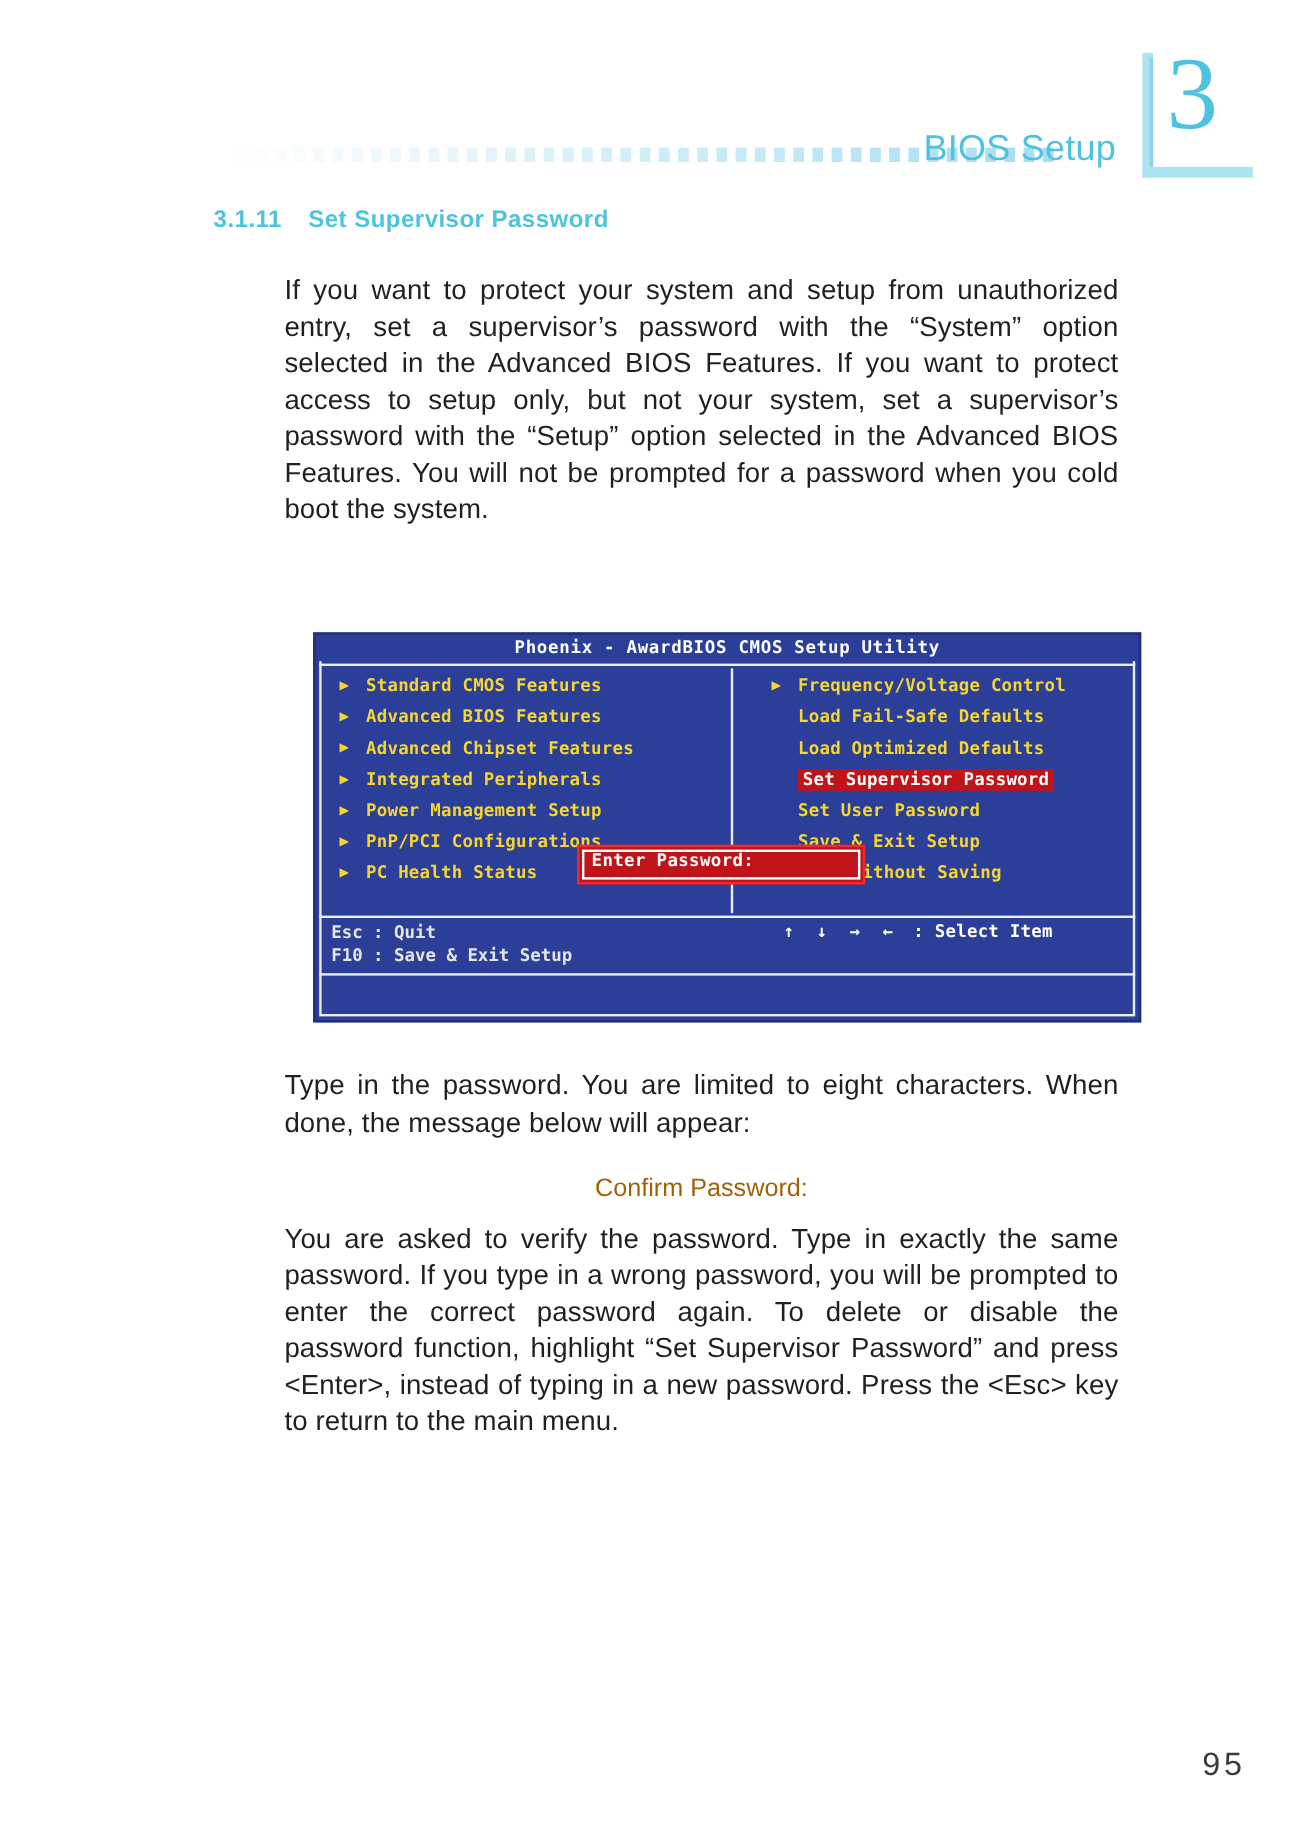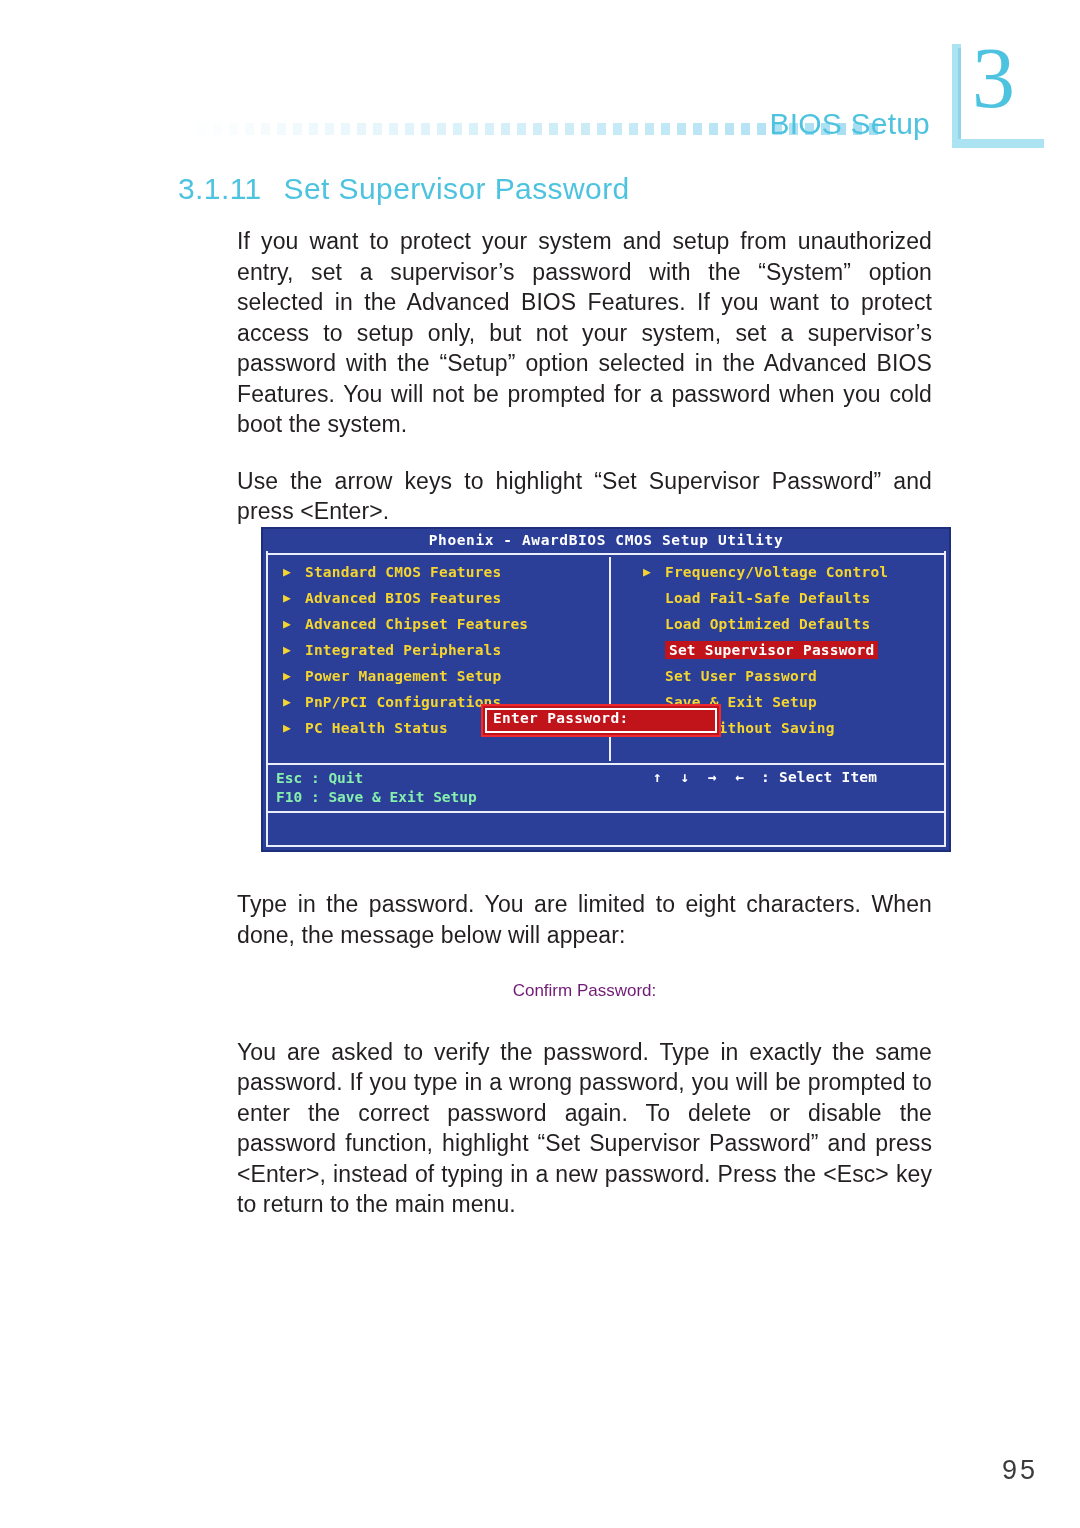--- a/index.html
+++ b/index.html
@@ -92,25 +92,25 @@
     color: #4ec3e0;
     white-space: nowrap;
     font-weight: 400;
   }
 
   
   .section-heading {
     position: absolute;
     left: 178px;
     top: 172px;
-    font-size: 30px;
+    font-size: 20px;
     color: #4ec3e0;
     letter-spacing: 0.4px;
     white-space: nowrap;
-    font-weight: 400;
+    font-weight: 700;
   }
   .section-heading .num {
     margin-right: 22px;
   }
 
   
   .content {
     position: absolute;
     left: 237px;
     top: 226px;
@@ -120,25 +120,25 @@
     margin: 0 0 26px 0;
     font-size: 23px;
     line-height: 30.5px;
     text-align: justify;
     text-justify: inter-word;
     color: #231f20;
     letter-spacing: 0.1px;
   }
   p.body:last-child { margin-bottom: 0; }
   .centered-note {
-    margin: 0 0 30px 0;
-    font-size: 17px;
+    margin: 0 0 10px 0;
+    font-size: 21px;
     line-height: 30.5px;
     text-align: center;
-    color: #701a75;
+    color: #a16207;
   }
 
   
   .bios-wrap {
     position: absolute;
     left: 242px;
     top: 527px;
     width: 690px;
     height: 325px;
     padding-left: 19px;
@@ -267,21 +267,21 @@
     font-weight: bold;
     white-space: nowrap;
     letter-spacing: 0.3px;
   }
 
   .bios-keys {
     position: absolute;
     left: 13px;
     top: 240px;
     width: 300px;
-    color: #86efac;
+    color: #e5e5e5;
     font-size: 14.5px;
     font-weight: bold;
     line-height: 19px;
     white-space: nowrap;
   }
   .bios-select {
     position: absolute;
     left: 390px;
     top: 240px;
     color: #ffffff;
@@ -375,21 +375,20 @@
 
   <div class="header-title">BIOS Setup</div>
 </div>
 
 <div class="section-heading">
   <span class="num">3.1.11</span><span>Set Supervisor Password</span>
 </div>
 
 <div class="content">
   <p class="body">If you want to protect your system and setup from unauthorized entry, set a supervisor’s password with the “System” option selected in the Advanced BIOS Features. If you want to protect access to setup only, but not your system, set a supervisor’s password with the “Setup” option selected in the Advanced BIOS Features. You will not be prompted for a password when you cold boot the system.</p>
-  <p class="body">Use the arrow keys to highlight “Set Supervisor Password” and press &lt;Enter&gt;.</p>
 </div>
 
 <div class="bios-wrap">
   <div class="bios">
     <div class="bios-inner"></div>
 
     <div class="bios-title">Phoenix - AwardBIOS CMOS Setup Utility</div>
     <div class="bios-sep s1"></div>
 
     <div class="bios-divider"></div>

